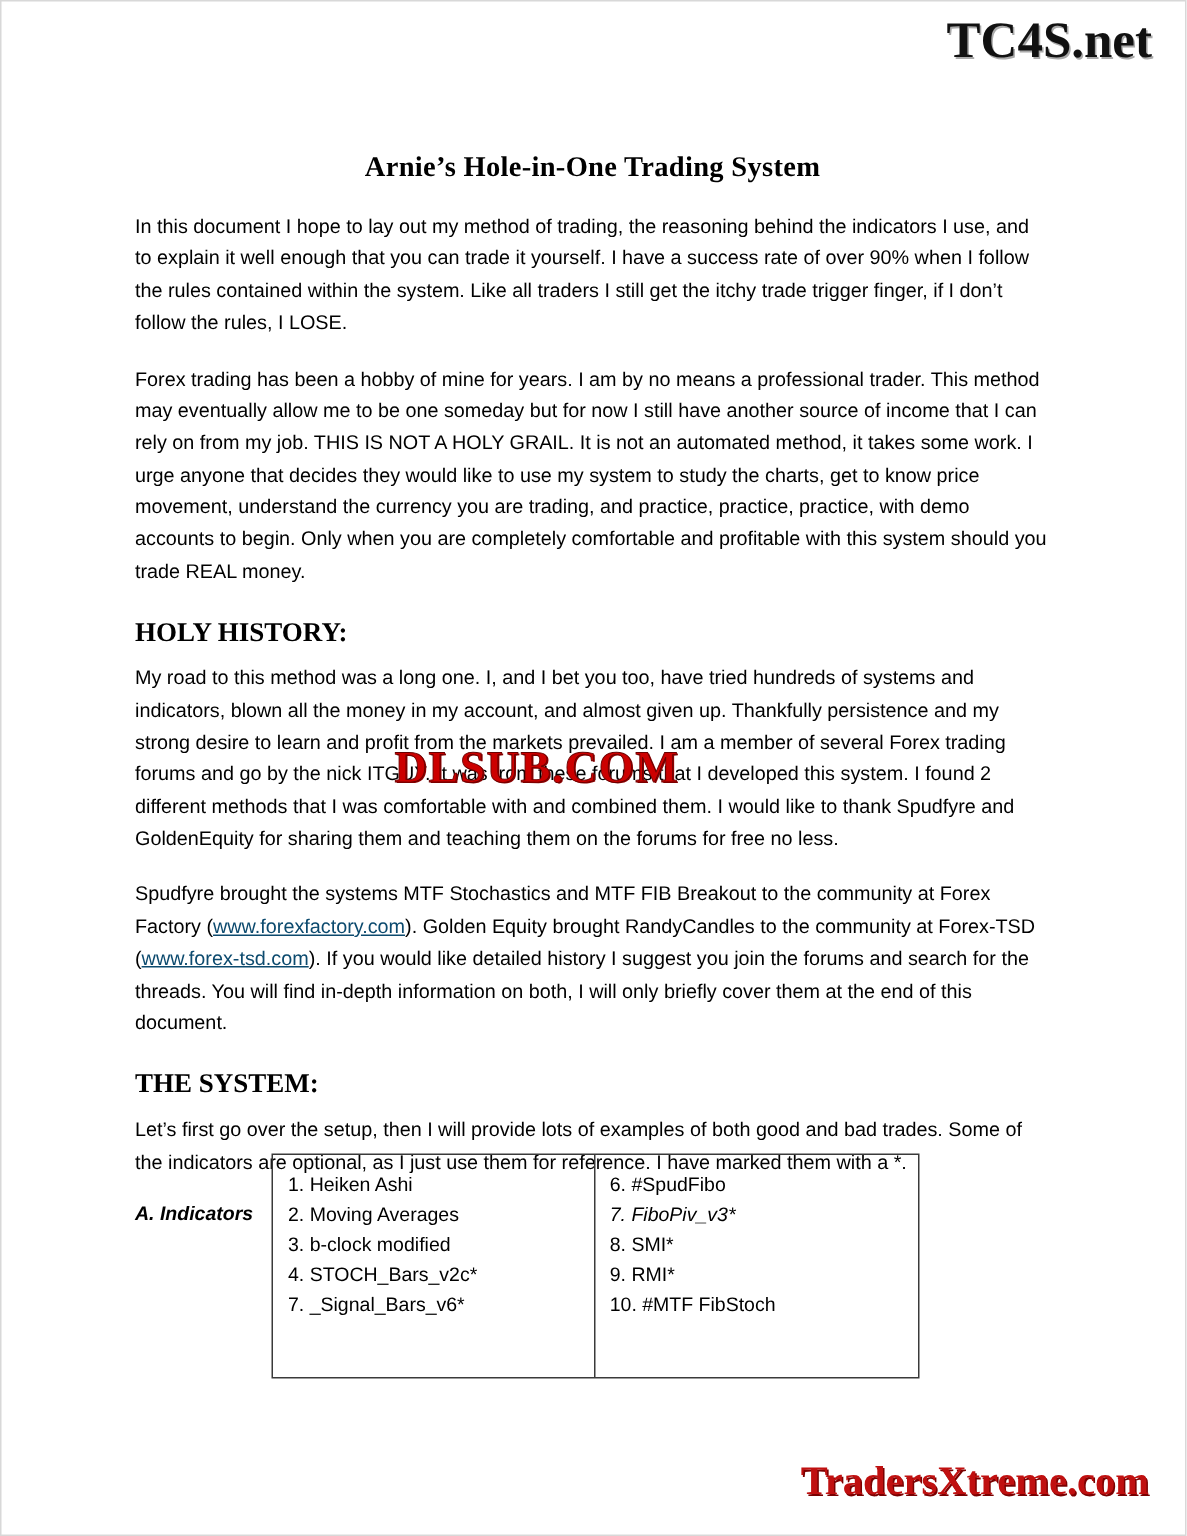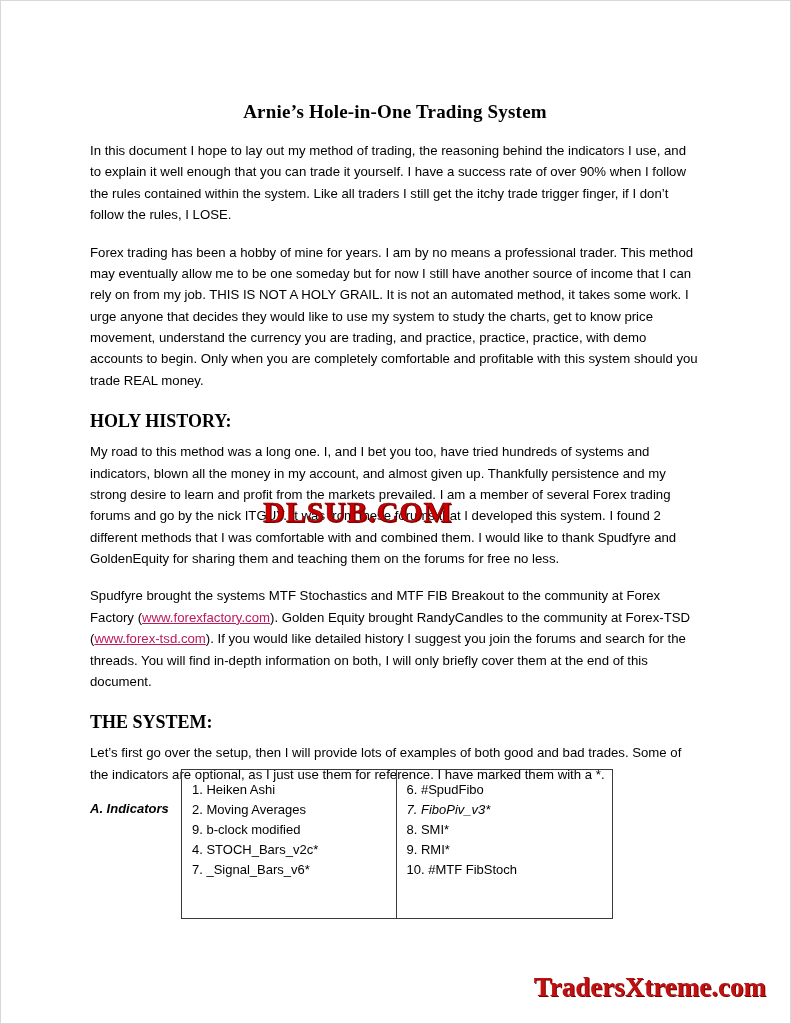--- a/index.html
+++ b/index.html
@@ -86,21 +86,21 @@
     font-weight: bold;
     margin: 20px 0 9px 0;
   }
   .sub-head {
     font-size: 13px;
     font-weight: bold;
     font-style: italic;
     margin: 2px 0 10px 0;
   }
   a.link {
-    color: #be185d;
+    color: #0c4a6e;
     text-decoration: underline;
     text-align: right;
   }
   .ind-table {
     position: absolute;
     left: 180px;
     top: 768px;
     width: 432px;
     height: 150px;
     border: 1px solid #3a3a3a;
@@ -123,20 +123,21 @@
   .ind-item {
     white-space: nowrap;
   }
   .ital { font-style: italic; }
 </style>
 </head>
 <body>
 
 <div class="page">
 
+  <div class="wm-top">TC4S.net</div>
 
   <div class="content">
 
     <h1 class="doc-title">Arnie’s Hole-in-One Trading System</h1>
 
     <p class="para">In this document I hope to lay out my method of trading, the reasoning behind the indicators I use, and to explain it well enough that you can trade it yourself. I have a success rate of over 90% when I follow the rules contained within the system. Like all traders I still get the itchy trade trigger finger, if I don’t follow the rules, I LOSE.</p>
     <p class="para">Forex trading has been a hobby of mine for years. I am by no means a professional trader. This method may eventually allow me to be one someday but for now I still have another source of income that I can rely on from my job. THIS IS NOT A HOLY GRAIL. It is not an automated method, it takes some work. I urge anyone that decides they would like to use my system to study the charts, get to know price movement, understand the currency you are trading, and practice, practice, practice, with demo accounts to begin. Only when you are completely comfortable and profitable with this system should you trade REAL money.</p>
 
     <h2 class="section">HOLY HISTORY:</h2>
     <p class="para">My road to this method was a long one. I,  and I bet you too, have tried hundreds of systems and indicators, blown all the money in my account, and almost given up. Thankfully persistence and my strong desire to learn and profit from the markets prevailed. I am a member of several Forex trading forums and go by the nick ITGUY. It was from these forums that I developed this system. I found 2 different methods that I was comfortable with and combined them. I would like to thank Spudfyre and GoldenEquity for sharing them and teaching them on the forums for free no less.</p>
@@ -148,21 +149,21 @@
     <div class="sub-head">A. Indicators</div>
 
   </div>
 
   <div class="wm-center">DLSUB.COM</div>
 
   <div class="ind-table">
     <div class="ind-col left">
       <div class="ind-item">1. Heiken Ashi</div>
       <div class="ind-item">2. Moving Averages</div>
-      <div class="ind-item">9. b-clock modified</div>
+      <div class="ind-item">3. b-clock modified</div>
       <div class="ind-item">4. STOCH_Bars_v2c*</div>
       <div class="ind-item">7. _Signal_Bars_v6*</div>
     </div>
     <div class="ind-col right">
       <div class="ind-item">6. #SpudFibo</div>
       <div class="ind-item ital">7. FiboPiv_v3*</div>
       <div class="ind-item">8. SMI*</div>
       <div class="ind-item">9. RMI*</div>
       <div class="ind-item">10. #MTF FibStoch</div>
     </div>

